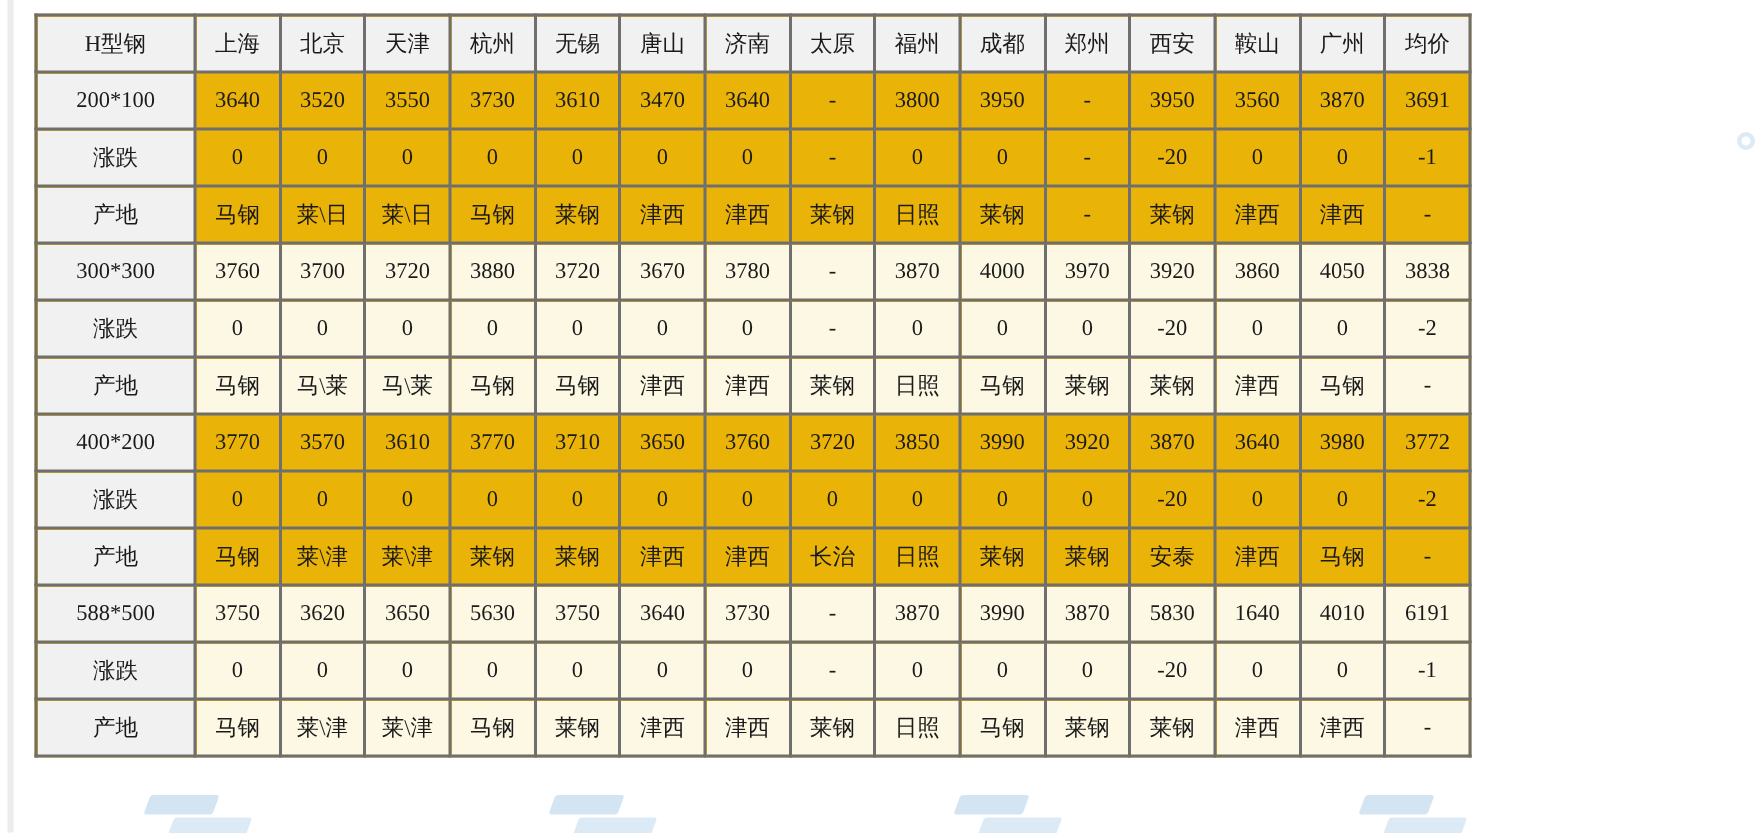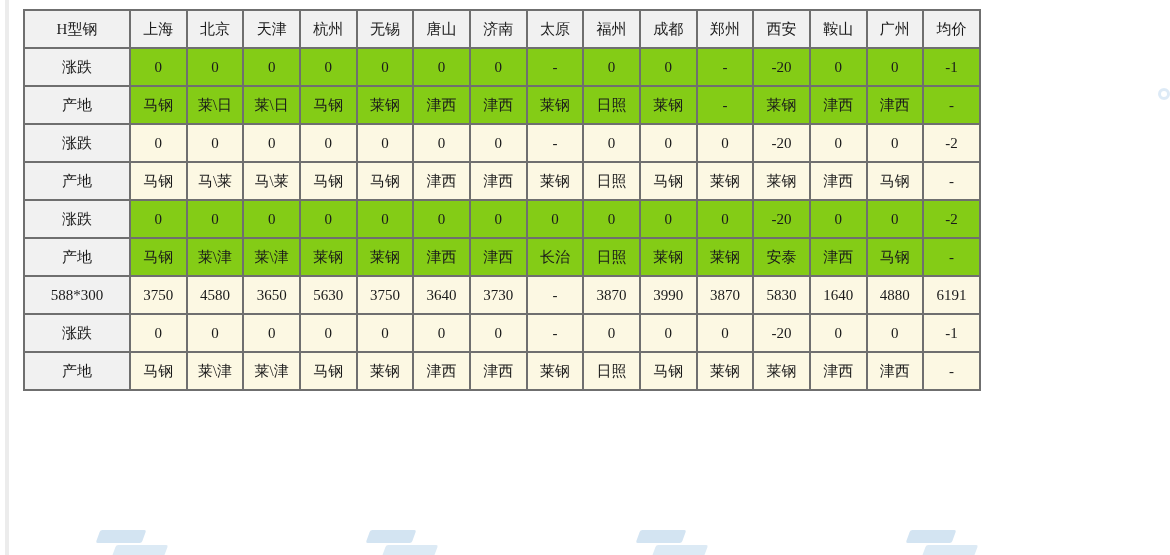--- a/index.html
+++ b/index.html
@@ -7,21 +7,21 @@
     --header-bg:#f1f1f1;
     --band-bg:#fcf8e3;
     --text:#1a1a1a;
     --wm:#9ec4e4;
   }
   *{box-sizing:border-box;margin:0;padding:0;}
   html,body{width:1170px;height:555px;overflow:hidden;background:#ffffff;
     font-family:"Liberation Serif","DejaVu Serif",serif;}
   .left-edge{position:absolute;left:5px;top:0;width:4px;height:555px;background:#ececec;}
   table.price{border-collapse:collapse;table-layout:fixed;width:958px;
-    margin:9px 0 0 23px;background:#84cc16;}
+    margin:9px 0 0 23px;background:#eab308;}
   table.price th,table.price td{
     border:2px solid var(--border);
     height:38px;text-align:center;vertical-align:middle;
     font-size:15px;font-weight:normal;color:var(--text);
     overflow:hidden;white-space:nowrap;}
   table.price th.corner,table.price th.colhead,table.price th.rowhead{background:var(--header-bg);}
   table.price tr.band td{background:var(--band-bg);}
   .wm{position:absolute;width:88px;height:34px;top:528px;opacity:.45;pointer-events:none;}
   .wm .b1,.wm .b2{position:absolute;background:var(--wm);transform:skewX(-20deg);border-radius:2px;}
   .wm .b1{left:6px;top:2px;width:46px;height:13px;}
@@ -68,20 +68,38 @@
         <th class="colhead">成都</th>
         <th class="colhead">郑州</th>
         <th class="colhead">西安</th>
         <th class="colhead">鞍山</th>
         <th class="colhead">广州</th>
         <th class="colhead">均价</th>
       </tr>
   </thead>
   <tbody id="body-rows">
       <tr>
+        <th class="rowhead">200*100</th>
+        <td>3640</td>
+        <td>3520</td>
+        <td>3550</td>
+        <td>3730</td>
+        <td>3610</td>
+        <td>3470</td>
+        <td>3640</td>
+        <td>-</td>
+        <td>3800</td>
+        <td>3950</td>
+        <td>-</td>
+        <td>3950</td>
+        <td>3560</td>
+        <td>3870</td>
+        <td>3691</td>
+      </tr>
+      <tr>
         <th class="rowhead">涨跌</th>
         <td>0</td>
         <td>0</td>
         <td>0</td>
         <td>0</td>
         <td>0</td>
         <td>0</td>
         <td>0</td>
         <td>-</td>
         <td>0</td>
@@ -104,20 +122,38 @@
         <td>莱钢</td>
         <td>日照</td>
         <td>莱钢</td>
         <td>-</td>
         <td>莱钢</td>
         <td>津西</td>
         <td>津西</td>
         <td>-</td>
       </tr>
       <tr class="band">
+        <th class="rowhead">300*300</th>
+        <td>3760</td>
+        <td>3700</td>
+        <td>3720</td>
+        <td>3880</td>
+        <td>3720</td>
+        <td>3670</td>
+        <td>3780</td>
+        <td>-</td>
+        <td>3870</td>
+        <td>4000</td>
+        <td>3970</td>
+        <td>3920</td>
+        <td>3860</td>
+        <td>4050</td>
+        <td>3838</td>
+      </tr>
+      <tr class="band">
         <th class="rowhead">涨跌</th>
         <td>0</td>
         <td>0</td>
         <td>0</td>
         <td>0</td>
         <td>0</td>
         <td>0</td>
         <td>0</td>
         <td>-</td>
         <td>0</td>
@@ -140,20 +176,38 @@
         <td>莱钢</td>
         <td>日照</td>
         <td>马钢</td>
         <td>莱钢</td>
         <td>莱钢</td>
         <td>津西</td>
         <td>马钢</td>
         <td>-</td>
       </tr>
       <tr>
+        <th class="rowhead">400*200</th>
+        <td>3770</td>
+        <td>3570</td>
+        <td>3610</td>
+        <td>3770</td>
+        <td>3710</td>
+        <td>3650</td>
+        <td>3760</td>
+        <td>3720</td>
+        <td>3850</td>
+        <td>3990</td>
+        <td>3920</td>
+        <td>3870</td>
+        <td>3640</td>
+        <td>3980</td>
+        <td>3772</td>
+      </tr>
+      <tr>
         <th class="rowhead">涨跌</th>
         <td>0</td>
         <td>0</td>
         <td>0</td>
         <td>0</td>
         <td>0</td>
         <td>0</td>
         <td>0</td>
         <td>0</td>
         <td>0</td>
@@ -176,35 +230,35 @@
         <td>长治</td>
         <td>日照</td>
         <td>莱钢</td>
         <td>莱钢</td>
         <td>安泰</td>
         <td>津西</td>
         <td>马钢</td>
         <td>-</td>
       </tr>
       <tr class="band">
-        <th class="rowhead">588*300</th>
+        <th class="rowhead">588*500</th>
         <td>3750</td>
-        <td>4580</td>
+        <td>3620</td>
         <td>3650</td>
         <td>5630</td>
         <td>3750</td>
         <td>3640</td>
         <td>3730</td>
         <td>-</td>
         <td>3870</td>
         <td>3990</td>
         <td>3870</td>
         <td>5830</td>
         <td>1640</td>
-        <td>4880</td>
+        <td>4010</td>
         <td>6191</td>
       </tr>
       <tr class="band">
         <th class="rowhead">涨跌</th>
         <td>0</td>
         <td>0</td>
         <td>0</td>
         <td>0</td>
         <td>0</td>
         <td>0</td>

